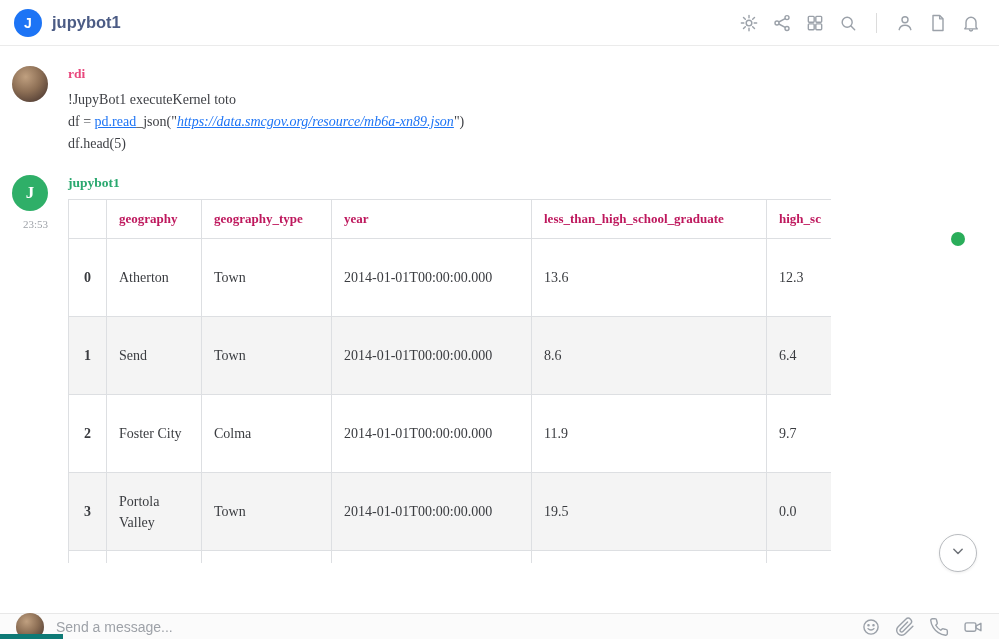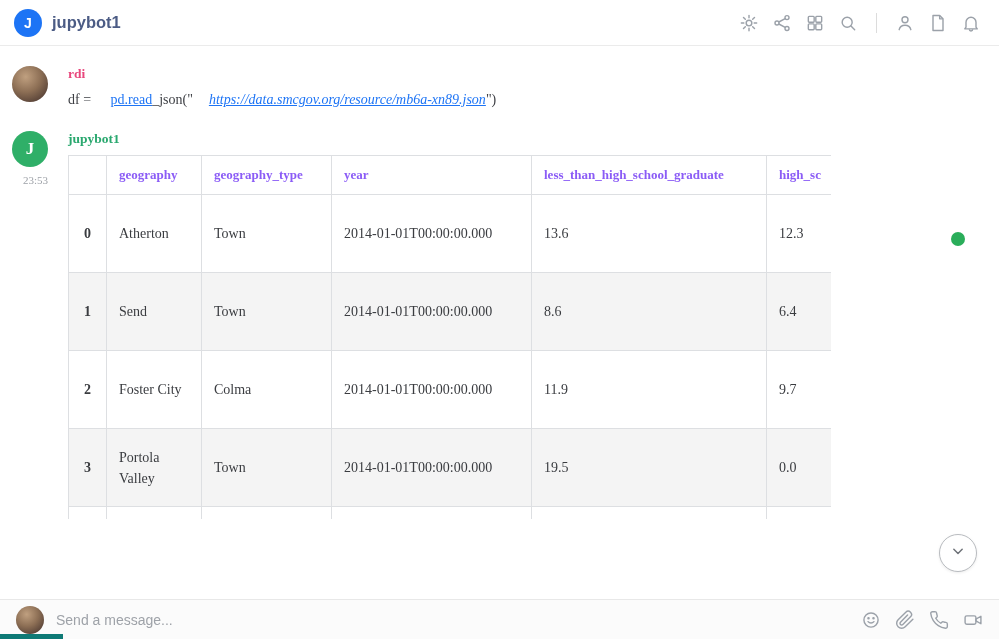--- a/index.html
+++ b/index.html
@@ -25,44 +25,44 @@
   .avatar { width: 36px; height: 36px; border-radius: 50%; cursor: pointer; }
   .photo { background: radial-gradient(circle at 38% 30%, #c0a080 0%, #8d6f55 45%, #5c463a 78%, #41332a 100%); }
   .bot-avatar { background: #2faf68; color: #fff; display: flex; align-items: center; justify-content: center;
                 font-weight: 700; font-size: 17px; }
   .time { font-size: 11px; color: #9ea2a8; margin-top: 7px; text-align: right; padding-left: 3px; }
   .username { font-size: 13.5px; font-weight: 700; margin-top: 2px; cursor: pointer; display: inline-block; }
   .username.rdi { color: #e8487d; }
   .username.bot { color: #2aa86f; }
   .lines { margin-top: 7px; }
   .line { font-size: 14px; color: #3d3f44; line-height: 22px; }
-  .link { color: #1d74f5; text-decoration: underline; cursor: pointer; margin-left: 16px; }
+  .link { color: #1d74f5; text-decoration: underline; cursor: pointer; }
   .link.em { font-style: italic; }
 
   
   .table-clip { margin-top: 8px; width: 763px; max-height: 364px; overflow: hidden; }
   table.df { border-collapse: collapse; table-layout: fixed; width: 878px; background: #fff; }
   .df th, .df td { border: 1px solid #dddfe2; padding: 8px 12px; text-align: left; vertical-align: middle;
                    font-size: 14px; color: #3a3c40; overflow: hidden; white-space: nowrap; }
-  .df thead th { font-size: 13px; font-weight: 700; color: #8b5cf6; padding: 11px 12px; background: #fff; }
+  .df thead th { font-size: 13px; font-weight: 700; color: #be185d; padding: 11px 12px; background: #fff; }
   .df tbody tr { height: 78px; }
   .df tbody tr:nth-child(even) { background: #f4f4f4; }
   .df .idx { text-align: center; padding: 8px 4px; font-weight: 700; }
   .df td:nth-child(2) { white-space: normal; line-height: 21px; }
 
   
   .badge { position: absolute; top: 232px; right: 34px; width: 14px; height: 14px; border-radius: 50%;
            background: #2aad5a; }
   .scroll-btn { position: absolute; top: 534px; right: 22px; width: 38px; height: 38px; border-radius: 50%;
                 background: #fff; border: 1px solid #b9bcc0; color: #6f7379; display: flex; align-items: center;
                 justify-content: center; cursor: pointer; box-shadow: 0 1px 3px rgba(0,0,0,0.08); z-index: 6; }
   .scroll-btn svg { width: 20px; height: 20px; }
 
   
-  .composer { position: absolute; left: 0; right: 0; bottom: 0; height: 40px; background: #fbfbfb;
+  .composer { position: absolute; left: 0; right: 0; bottom: 0; height: 26px; background: #fbfbfb;
               border-top: 1px solid #e8e8e8; display: flex; align-items: center; padding: 0 16px; z-index: 5; }
   .c-avatar { width: 28px; height: 28px; border-radius: 50%; flex: none; cursor: pointer; }
   .c-input { flex: 1; margin-left: 12px; border: none; outline: none; background: transparent;
              font-size: 14px; font-family: inherit; color: #444; }
   .c-input::placeholder { color: #9ea2a8; }
   .c-icons { display: flex; align-items: center; gap: 14px; }
 
   .corner-strip { position: absolute; left: 0; bottom: 0; width: 63px; height: 5px; background: #0e7a76; z-index: 7; }
 </style>
 </head>
@@ -126,21 +126,23 @@
 
   <div class="chat">
 
     <div class="msg">
       <div class="avatar-col">
         <div class="avatar photo"></div>
       </div>
       <div>
         <span class="username rdi">rdi</span>
         <div class="lines">
+          <div class="line">!JupyBot1 executeKernel toto</div>
           <div class="line"><span>df = </span><span class="link">pd.read</span><span>_json("</span><span class="link em">https://data.smcgov.org/resource/mb6a-xn89.json</span><span>")</span></div>
+          <div class="line">df.head(5)</div>
         </div>
       </div>
     </div>
 
     <div class="msg">
       <div class="avatar-col">
         <div class="avatar bot-avatar">J</div>
         <div class="time">23:53</div>
       </div>
       <div>

